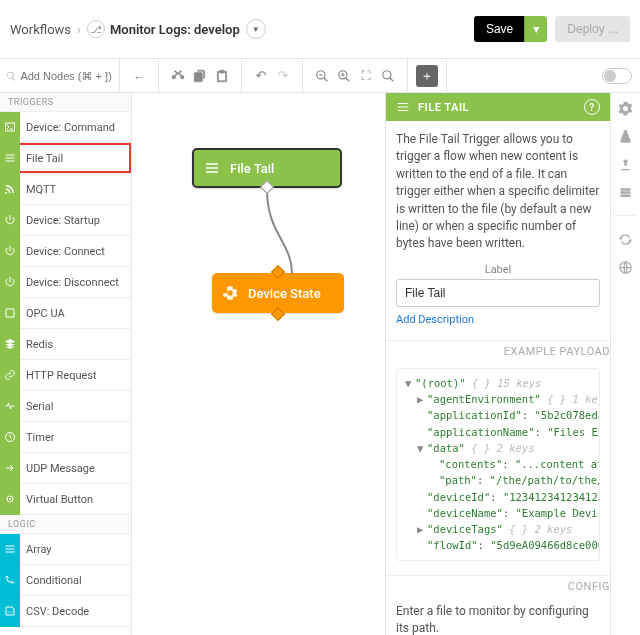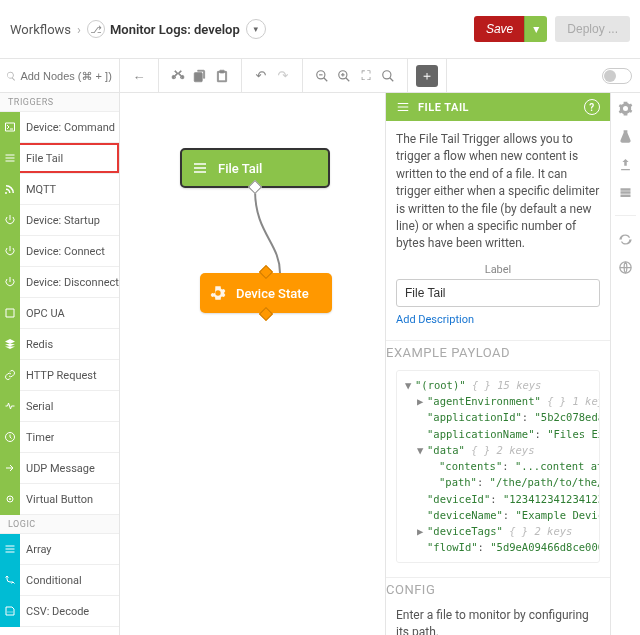--- a/index.html
+++ b/index.html
@@ -8,21 +8,21 @@
 
   
   .header { display: flex; align-items: center; padding: 16px 10px; border-bottom: 1px solid #e5e5e5; min-height: 34px;}
   .crumb-link { color: #555; cursor: pointer; }
   .crumb-sep { margin: 0 6px; color: #aaa; }
   .wf-icon { display:inline-flex; align-items:center; justify-content:center; width:18px; height:18px; border:1px solid #ccc; border-radius:50%; font-size:10px; color:#888; margin-right:5px;}
   .wf-name { font-weight: 600; }
   .dd-caret { display:inline-flex; align-items:center; justify-content:center; width:20px; height:20px; border:1px solid #ccc; border-radius:50%; margin-left:6px; font-size:9px; color:#666; cursor:pointer;}
   .header-spacer { flex: 1; }
   .btn { border: none; border-radius: 3px; padding: 6px 12px; font-size: 12px; cursor: pointer; }
-  .btn-save { background: #b91c1c; color: #fff; font-style: italic; }
+  .btn-save { background: #000000; color: #fff; }
   .btn-save-dd { background:#8bc34a; color:#fff; padding:6px 8px; border-left:1px solid rgba(0,0,0,.15); border-radius:0 3px 3px 0; margin-left:-1px;}
   .btn-save-wrap { display:flex; }
   .btn-save-main { border-radius:3px 0 0 3px;}
   .btn-deploy { background:#e5e5e5; color:#aaa; margin-left:8px; cursor:not-allowed; }
 
   
   .toolbar { display:flex; align-items:center; border-bottom:1px solid #e5e5e5; height:34px; }
   .search-box { display:flex; align-items:center; flex:0 0 120px; max-width:120px; padding:0 6px; border-right:1px solid #e5e5e5; height:100%;}
   .search-box svg { width:12px; height:12px; fill:#aaa; margin-right:4px;}
   .search-box input { border:none; outline:none; font-size:11px; color:#aaa; width:100%;}
@@ -30,21 +30,21 @@
   .tool-btn { width:22px; height:22px; display:flex; align-items:center; justify-content:center; color:#888; cursor:pointer; border-radius:3px;}
   .tool-btn svg { width:14px; height:14px; fill:currentColor; stroke:currentColor;}
   .tool-right { margin-left:auto; display:flex; align-items:center; padding:0 8px;}
   .toggle { width:30px; height:16px; border:1px solid #ccc; border-radius:8px; position:relative;}
   .toggle:after{content:""; position:absolute; left:1px; top:1px; width:12px; height:12px; border-radius:50%; background:#ccc;}
 
   
   .main { flex:1; display:flex; min-height:0; }
 
   
-  .palette { width:120px; border-right:1px solid #e5e5e5; overflow-y:auto; background:#fff; }
+  .palette { width:132px; border-right:1px solid #e5e5e5; overflow-y:auto; background:#fff; }
   .palette-section { font-size:9px; letter-spacing:.5px; color:#999; padding:4px 8px; background:#fafafa; border-bottom:1px solid #eee;}
   .palette-item { display:flex; align-items:center; height:31px; border-bottom:1px solid #eee; cursor:grab;}
   .palette-item.selected { box-shadow: inset 0 0 0 2px #e53935; }
   .palette-icon { width:20px; height:31px; display:flex; align-items:center; justify-content:center; color:#fff;}
   .palette-icon svg{width:12px;height:12px;fill:currentColor;}
   .palette-icon.green{background:#8bc34a;}
   .palette-icon.teal{background:#00bcd4;}
   .palette-label { font-size:11px; color:#555; padding-left:6px; white-space:nowrap; overflow:hidden; text-overflow:ellipsis;}
 
   
@@ -68,21 +68,21 @@
   
   .inspector { width:225px; border-left:1px solid #e5e5e5; display:flex; flex-direction:column; overflow-y:auto;}
   .insp-head { background:#8bc34a; color:#fff; display:flex; align-items:center; padding:6px 10px; font-size:11px; font-weight:600; letter-spacing:.5px;}
   .insp-head svg{width:14px;height:14px;fill:#fff;margin-right:8px;}
   .insp-head .help{margin-left:auto;width:16px;height:16px;border:1.5px solid #fff;border-radius:50%;display:flex;align-items:center;justify-content:center;font-size:10px;}
   .insp-body { padding:10px; font-size:12px; color:#555;}
   .insp-body p { line-height:1.45; margin-bottom:10px;}
   .field-label{ font-size:11px; color:#888; margin-bottom:3px; display:block;text-align:center;}
   .text-input, .select { width:100%; border:1px solid #ccc; border-radius:3px; padding:6px 8px; font-size:12px; color:#333; background:#fff;}
   .link-blue{ color:#1976d2; font-size:11px; cursor:pointer; display:inline-block; margin-top:6px;}
-  .divider-title{ text-align:left; font-size:13px; letter-spacing:.5px; color:#aaa; border-top:1px solid #eee; margin:14px -10px 10px; padding-top:4px;}
+  .divider-title{ text-align:right; font-size:11px; letter-spacing:.5px; color:#aaa; border-top:1px solid #eee; margin:14px -10px 10px; padding-top:4px;}
   .payload { border:1px solid #eee; border-radius:3px; padding:6px 4px; font-family: ui-monospace, Menlo, monospace; font-size:10.5px; color:#555; line-height:1.55; overflow:hidden;}
   .payload .k{ color:#2e7d32;}
   .payload .s{ color:#2e7d32;}
   .payload .c{ color:#bbb; font-style:italic;}
   .payload .tri{ color:#888; display:inline-block; width:10px;}
   .payload .row{ white-space:nowrap; padding-left:4px;}
   .payload .ind1{ padding-left:16px;}
   .payload .ind2{ padding-left:28px;}
   .field-group{ margin-bottom:10px;}
 

